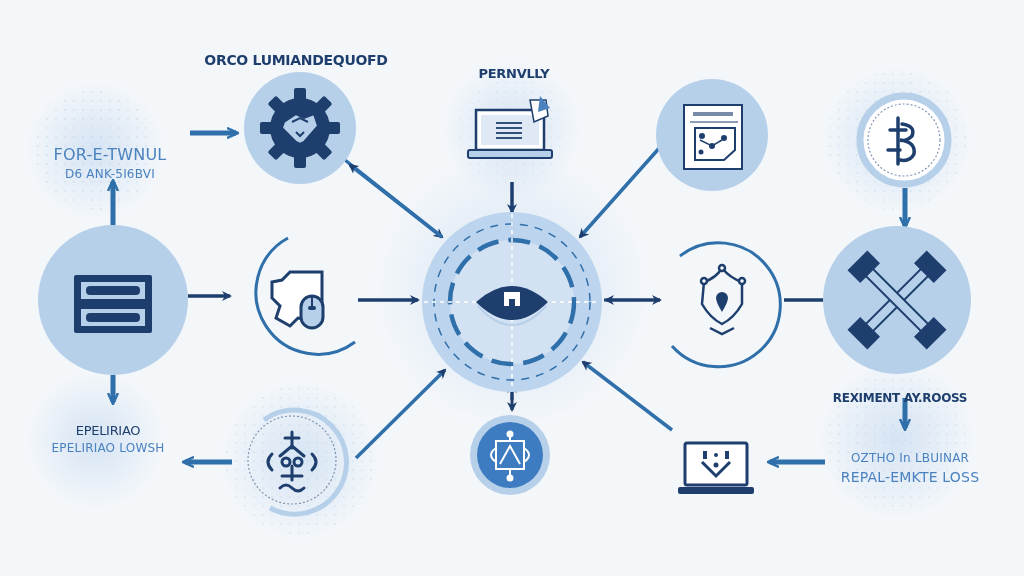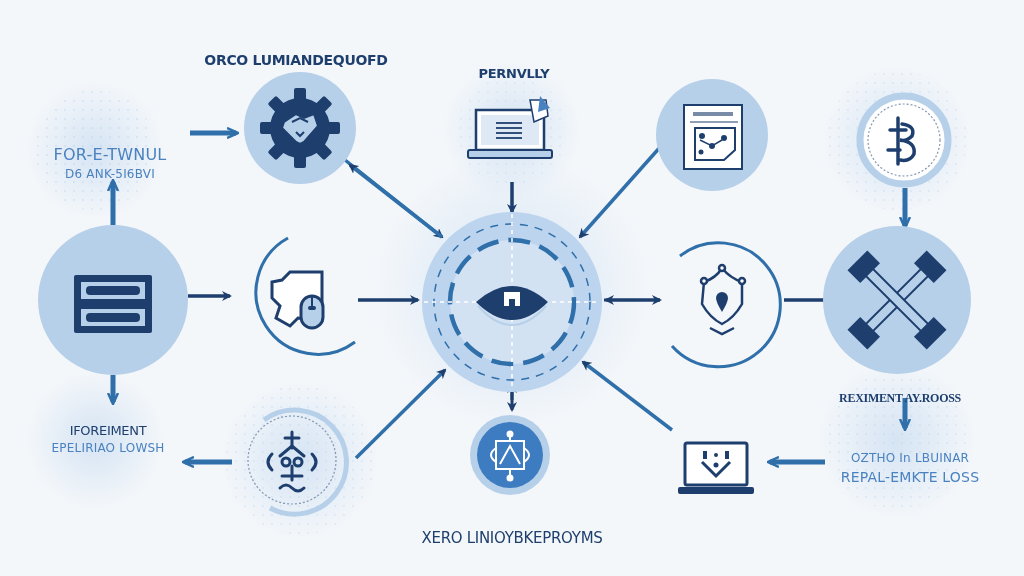--- a/index.html
+++ b/index.html
@@ -237,23 +237,22 @@
 </svg>
 
 <div class="lbl" style="left:196px;top:52px;width:200px;font-size:14px;">ORCO LUMIANDEQUOFD</div>
 
 <div class="lbl" style="left:392px;top:66px;width:244px;font-size:13px;">PERNVLLY</div>
 
 
 <div class="lbl-light" style="left:40px;top:127px;width:140px;font-size:12px;margin-top:40px;">D6 ANK-5I6BVI</div>
 <div class="lbl-light" style="left:40px;top:145px;width:140px;font-size:16px;">FOR-E-TWNUL</div>
 
-<div class="lbl" style="left:38px;top:423px;width:140px;font-size:13px;font-weight:normal;">IFOREIMENT</div>
+<div class="lbl" style="left:38px;top:423px;width:140px;font-size:13px;font-weight:normal;">EPELIRIAO</div>
 <div class="lbl-light" style="left:38px;top:441px;width:140px;font-size:12px;">EPELIRIAO LOWSH</div>
 
-<div class="lbl" style="left:820px;top:391px;width:160px;font-size:12px;font-family:Liberation Serif, serif;">REXIMENT AY.ROOSS</div>
+<div class="lbl" style="left:820px;top:391px;width:160px;font-size:12px;">REXIMENT AY.ROOSS</div>
 
 <div class="lbl-light" style="left:830px;top:451px;width:160px;font-size:12px;">OZTHO In LBUINAR</div>
 <div class="lbl-light" style="left:830px;top:469px;width:160px;font-size:14px;">REPAL-EMKTE LOSS</div>
 
-<div class="lbl" style="left:376px;top:529px;width:272px;font-size:15px;font-weight:normal;">XERO LINIOYBKEPROYMS</div>
 
 </div>
 
 </body></html>

